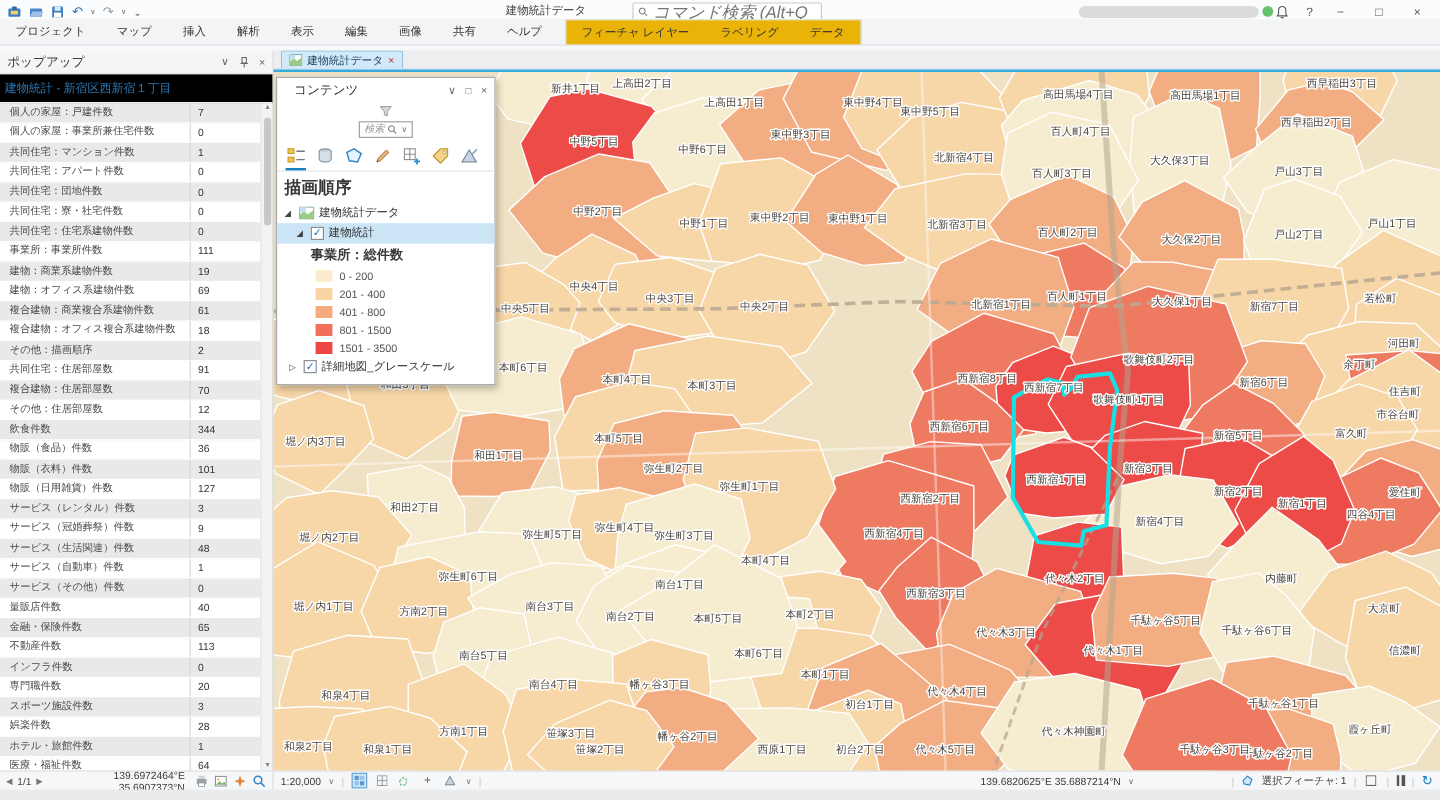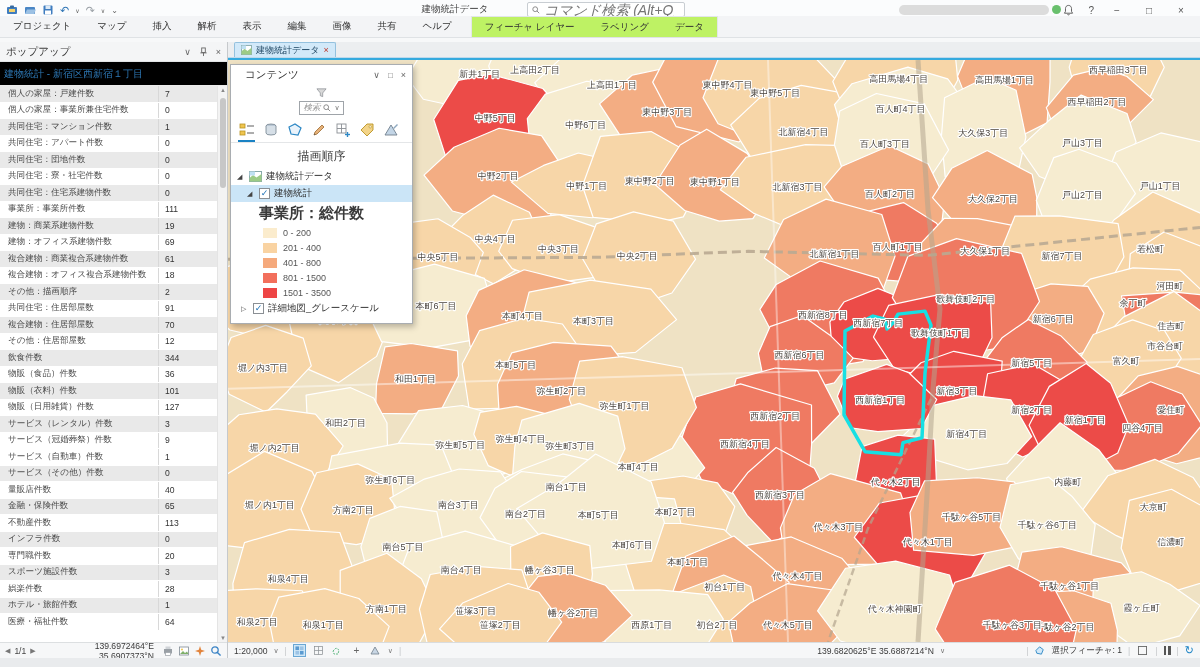--- a/index.html
+++ b/index.html
@@ -18,21 +18,21 @@
   .cmd-search input { border:none; outline:none; width:130px; font-size:14px; font-style:italic; color:#999; background:transparent; font-family:inherit; }
   .tb-right { position:absolute; right:0; top:0; height:20px; display:flex; align-items:center; gap:14px; padding-right:10px; }
   .acct-blur { width:150px; height:10px; background:#dcdcdc; border-radius:5px; position:relative; }
   .acct-dot { position:absolute; right:-12px; top:0px; width:9px; height:9px; border-radius:50%; background:#69c06d; }
   .winbtn { font-size:10px; color:#555; width:18px; text-align:center; }
   .help-q { font-size:10px; color:#555; }
 
   
   .ribbon { position:absolute; left:0; top:16px; width:1200px; height:22px; background:#f3f4f6; border-bottom:1px solid #dfe2e5; display:flex; align-items:stretch; }
   .rtab { padding:0 13px; display:flex; align-items:center; font-size:9.5px; color:#333; }
-  .ctx-group { display:flex; align-items:stretch; background:#bef264; border:1px solid #e3e6e9; border-bottom:none; margin-left:6px; }
+  .ctx-group { display:flex; align-items:stretch; background:#eab308; border:1px solid #e3e6e9; border-bottom:none; margin-left:6px; }
   .ctx-group .rtab { color:#333; }
 
   
   .main { position:absolute; left:0; top:42px; width:1200px; height:616px; display:flex; }
 
   
   .popup-pane { width:228px; height:616px; background:#fff; border-right:1px solid #c6c9cc; display:flex; flex-direction:column; }
   .pane-title { height:20px; background:#f4f5f6; border-bottom:1px solid #e2e4e6; display:flex; align-items:center; padding:0 6px; }
   .pane-title .t { flex:1; font-size:10.5px; color:#3a3a3a; }
   .pane-ic { color:#666; font-size:9px; margin-left:8px; }
@@ -62,26 +62,26 @@
   
   .contents { position:absolute; left:2px; top:4px; width:183px; background:#fff; border:1px solid #a9adb1; box-shadow:2px 3px 6px rgba(0,0,0,.25); z-index:5; }
   .c-title { height:20px; display:flex; align-items:center; padding:0 6px;margin-left:8px; }
   .c-title .t { flex:1; font-size:10.5px; color:#333; }
   .c-search { display:flex; align-items:center; gap:3px; padding:2px 5px 4px 5px;flex-direction:column; }
   .c-box { flex:1; height:16px; border:1px solid #9fa4a9; display:flex; align-items:center; padding:0 3px; gap:3px; }
   .c-box .ph { flex:1; font-size:8.5px; font-style:italic; color:#999; }
   .c-icons { display:flex; align-items:center; gap:5px; padding:1px 6px 3px 6px; border-bottom:1px solid #e4e6e8; }
   .c-ico { width:19px; height:19px; display:flex; align-items:center; justify-content:center; position:relative; }
   .c-ico.sel:after { content:""; position:absolute; left:1px; right:1px; bottom:-3px; height:2px; background:#1a82c4; }
-  .c-sec { font-size:12px; font-weight:normal; color:#3a3a3a; padding:5px 6px 3px 6px;text-align:center; }
+  .c-sec { font-size:14px; font-weight:bold; color:#3a3a3a; padding:5px 6px 3px 6px; }
   .tree-row { display:flex; align-items:center; gap:4px; height:17px; padding-left:6px; font-size:9.5px; color:#333; }
   .tree-row.hl { background:#cbe5f7; }
   .tri { font-size:7px; color:#444; width:8px; }
   .cb { width:11px; height:11px; border:1px solid #8a8f94; background:#fff; display:inline-flex; align-items:center; justify-content:center; font-size:9px; color:#1a6fb5; line-height:1; }
-  .leg-field { padding:2px 0 2px 28px; font-size:15px; font-weight:bold; color:#3a3a3a; }
+  .leg-field { padding:2px 0 2px 28px; font-size:11px; font-weight:bold; color:#3a3a3a; }
   .leg-row { display:flex; align-items:center; gap:6px; height:15px; padding-left:32px; }
   .leg-chip { width:14px; height:10px; }
   .leg-lab { font-size:9px; color:#555; }
   .c-pad-b { height:6px; }
 
   
   .statusbar { height:16px; background:#f6f7f8; border-top:1px solid #d9dcde; display:flex; align-items:center; padding:0 6px; gap:6px; font-size:8.6px; color:#3a3a3a; }
   .sb-sep { color:#c5c8ca; }
   .sb-ico { width:13px; height:13px; display:inline-flex; align-items:center; justify-content:center; }
   .sb-ico.on { background:#cfe7f7; border:1px solid #6aa7d4; }
@@ -259,20 +259,24 @@
             <div class="pl">物販（日用雑貨）件数</div>
             <div class="pv">127</div>
           </div>
           <div class="prow odd">
             <div class="pl">サービス（レンタル）件数</div>
             <div class="pv">3</div>
           </div>
           <div class="prow">
             <div class="pl">サービス（冠婚葬祭）件数</div>
             <div class="pv">9</div>
+          </div>
+          <div class="prow odd">
+            <div class="pl">サービス（生活関連）件数</div>
+            <div class="pv">48</div>
           </div>
           <div class="prow">
             <div class="pl">サービス（自動車）件数</div>
             <div class="pv">1</div>
           </div>
           <div class="prow odd">
             <div class="pl">サービス（その他）件数</div>
             <div class="pv">0</div>
           </div>
           <div class="prow">

